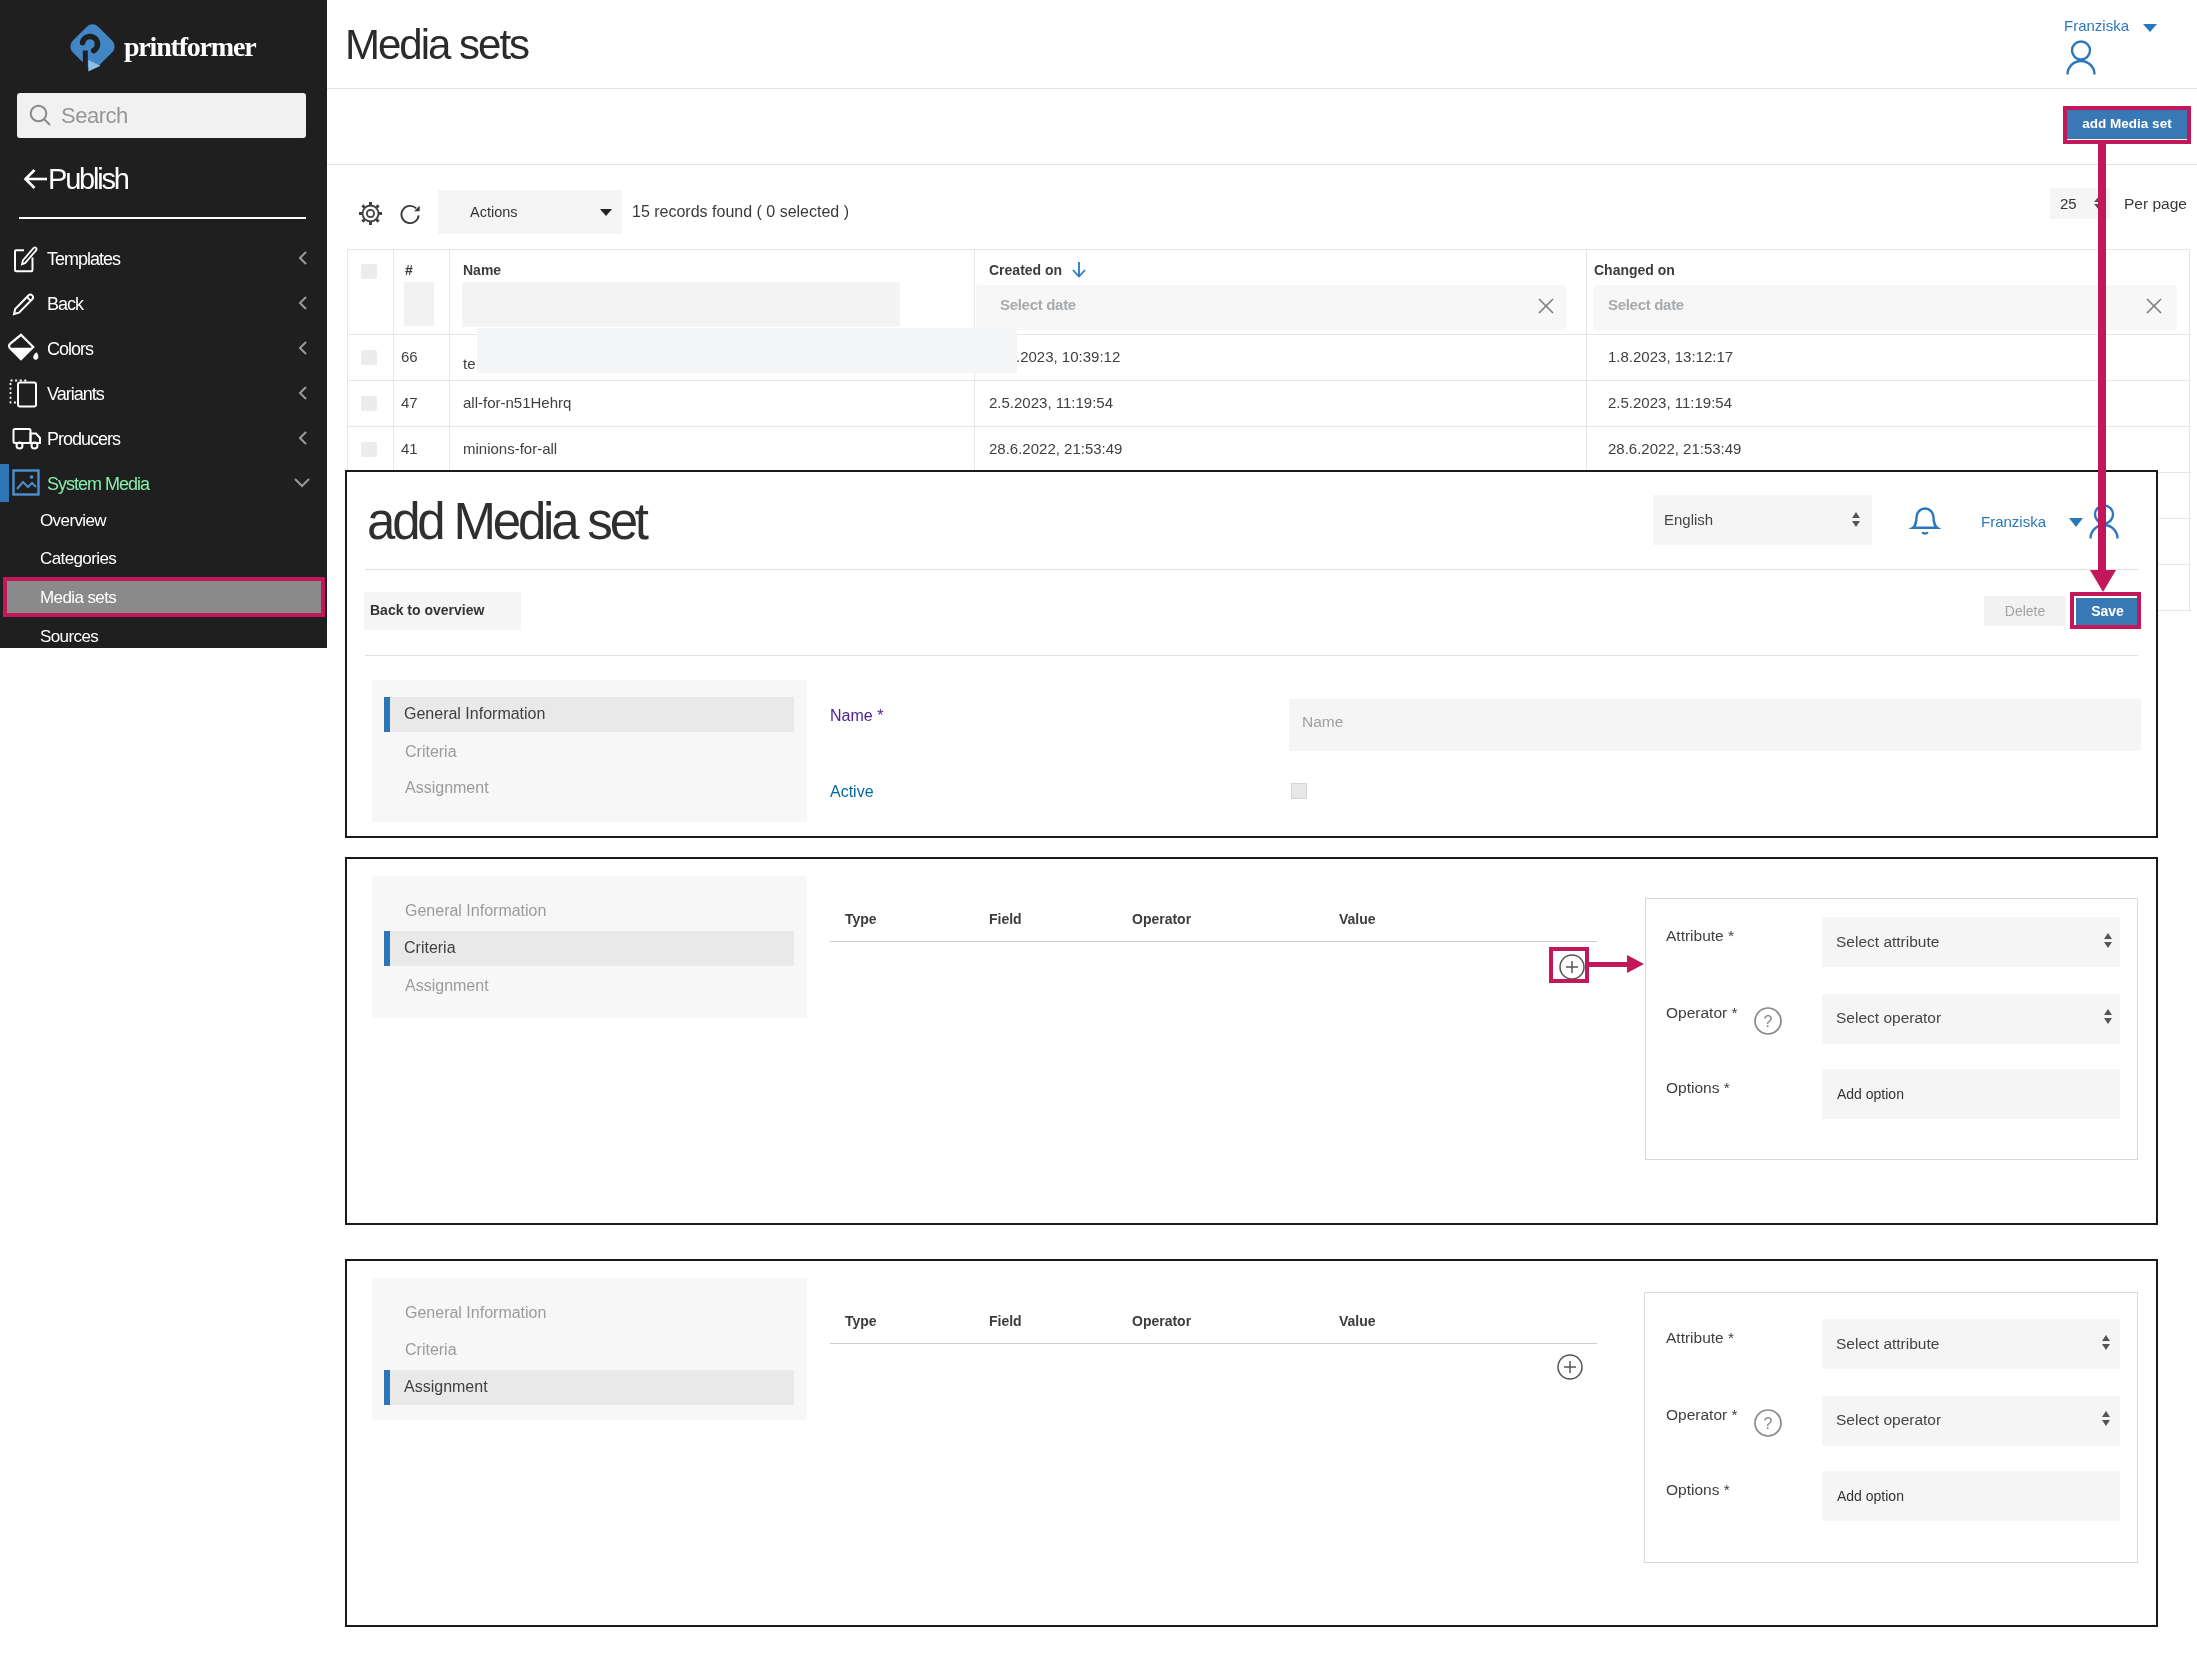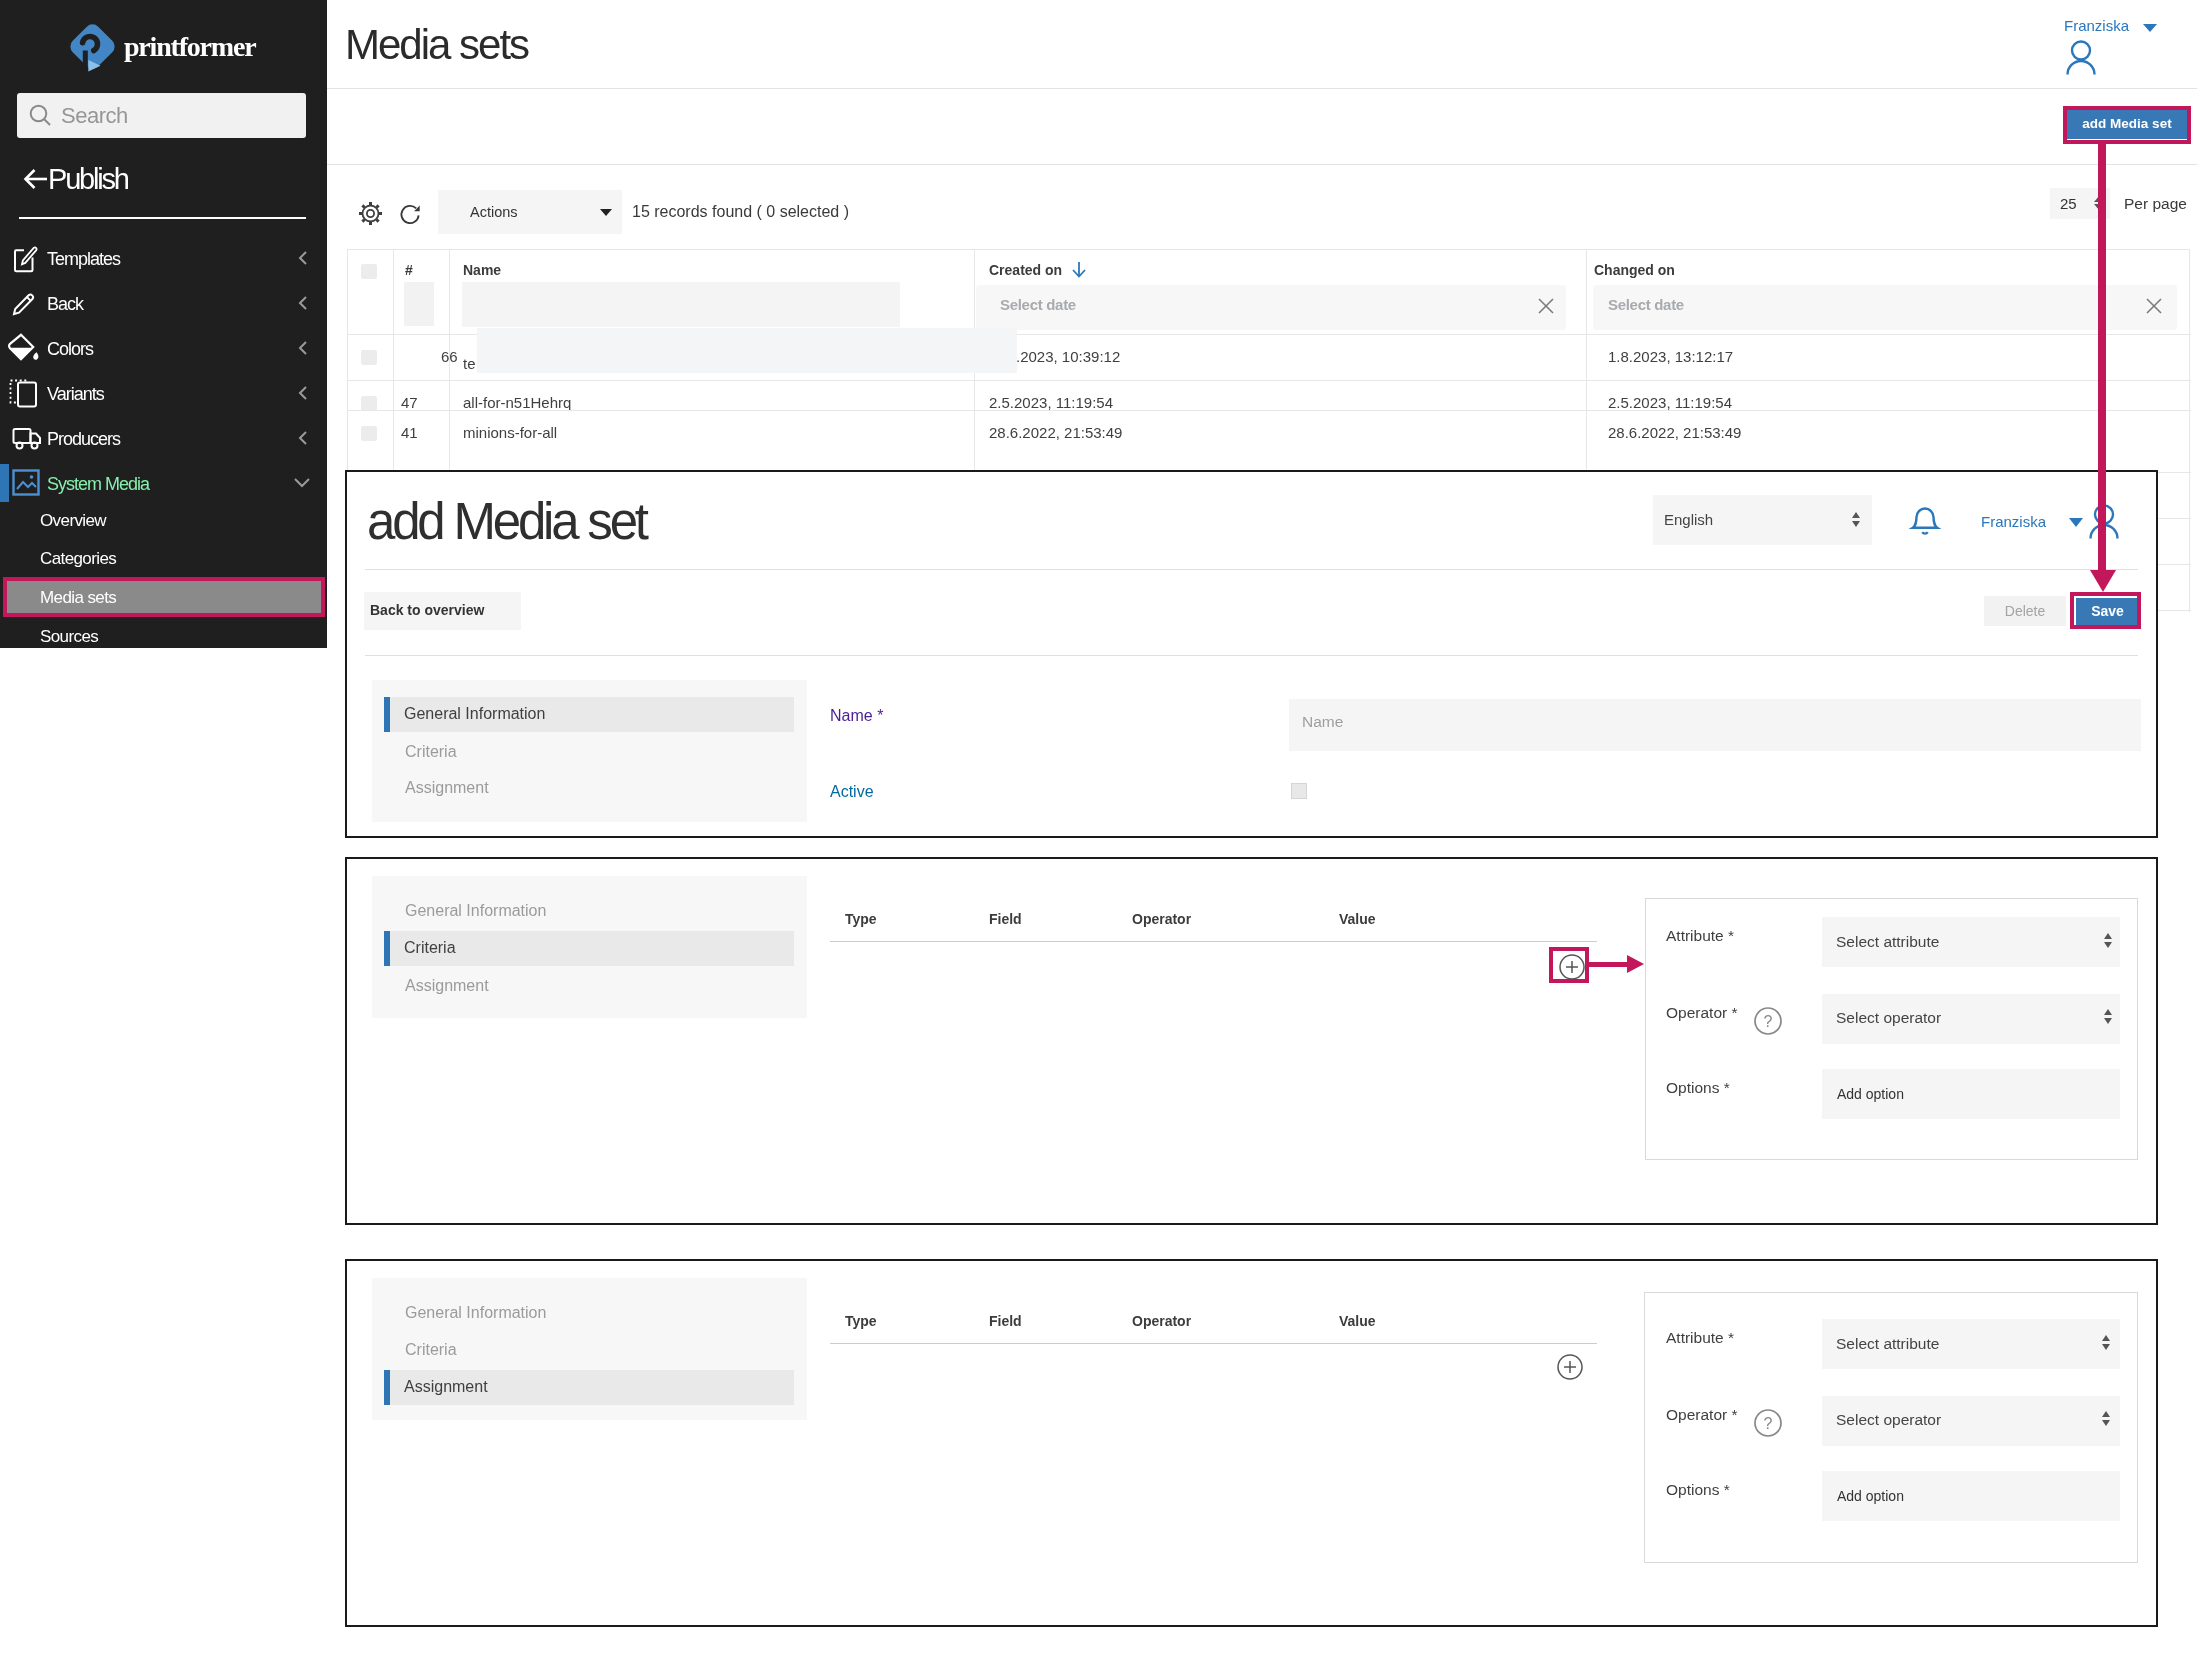--- a/index.html
+++ b/index.html
@@ -39,33 +39,33 @@
     </svg>
   <div class="abs" style="left:1245px; top:35px; width:584px; height:45px; background:#f7f7f7; border-radius:3px;"></div>
   <div class="abs" style="left:1260px; top:46px; font-size:15px; font-weight:600; letter-spacing:-0.3px; color:#a8abae;">Select date</div>
   <svg class="abs" style="left:1797px; top:47px;" width="18" height="18" viewBox="0 0 18 18">
       <line x1="2" y1="2" x2="16" y2="16" stroke="#7b7b7b" stroke-width="1.6"></line>
       <line x1="16" y1="2" x2="2" y2="16" stroke="#7b7b7b" stroke-width="1.6"></line>
     </svg>
 
   <div class="abs" style="left:0; top:84px; width:1843px; height:46px; border-top:1px solid #e7e7e7;">
     <div class="abs" style="left:13px; top:15px; width:16px; height:15px; background:#ececec; border-radius:2px;"></div>
-    <div class="abs" style="left:53px; top:13px; font-size:15px; color:#3f3f3f;margin-left:40px;">66</div>
+    <div class="abs" style="left:53px; top:13px; font-size:15px; color:#3f3f3f;">66</div>
     <div class="abs" style="left:115px; top:20px; font-size:15px; color:#3f3f3f;">te</div>
     <div class="abs" style="left:668px; top:13px; font-size:15px; color:#3f3f3f;">.2023, 10:39:12</div>
     <div class="abs" style="left:1260px; top:13px; font-size:15px; color:#3f3f3f;">1.8.2023, 13:12:17</div>
   </div>
   <div class="abs" style="left:0; top:130px; width:1843px; height:46px; border-top:1px solid #e7e7e7;">
     <div class="abs" style="left:13px; top:15px; width:16px; height:15px; background:#ececec; border-radius:2px;"></div>
     <div class="abs" style="left:53px; top:13px; font-size:15px; color:#3f3f3f;">47</div>
     <div class="abs" style="left:115px; top:13px; font-size:15px; color:#3f3f3f;">all-for-n51Hehrq</div>
     <div class="abs" style="left:641px; top:13px; font-size:15px; color:#3f3f3f;">2.5.2023, 11:19:54</div>
     <div class="abs" style="left:1260px; top:13px; font-size:15px; color:#3f3f3f;">2.5.2023, 11:19:54</div>
   </div>
-  <div class="abs" style="left:0; top:160px; width:1843px; height:36px; border-top:1px solid #e7e7e7;text-align:right;">
+  <div class="abs" style="left:0; top:176px; width:1843px; height:36px; border-top:1px solid #e7e7e7;text-align:right;">
     <div class="abs" style="left:13px; top:15px; width:16px; height:15px; background:#ececec; border-radius:2px;"></div>
     <div class="abs" style="left:53px; top:13px; font-size:15px; color:#3f3f3f;">41</div>
     <div class="abs" style="left:115px; top:13px; font-size:15px; color:#3f3f3f;">minions-for-all</div>
     <div class="abs" style="left:641px; top:13px; font-size:15px; color:#3f3f3f;">28.6.2022, 21:53:49</div>
     <div class="abs" style="left:1260px; top:13px; font-size:15px; color:#3f3f3f;">28.6.2022, 21:53:49</div>
   </div>
   <div class="abs" style="left:129px; top:78px; width:540px; height:45px; background:#f4f5f6; z-index:2;"></div>
   <div class="abs" style="left:0; top:222px; width:1843px; height:1px; background:#e7e7e7;"></div>
   <div class="abs" style="left:0; top:268px; width:1843px; height:1px; background:#e7e7e7;"></div>
   <div class="abs" style="left:0; top:314px; width:1843px; height:1px; background:#e7e7e7;"></div>

